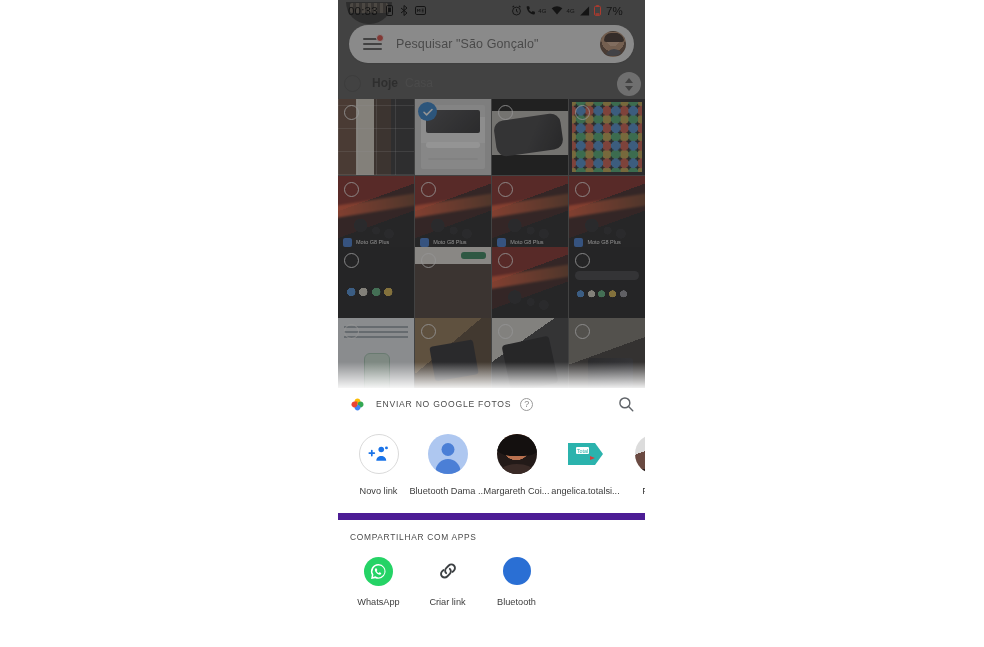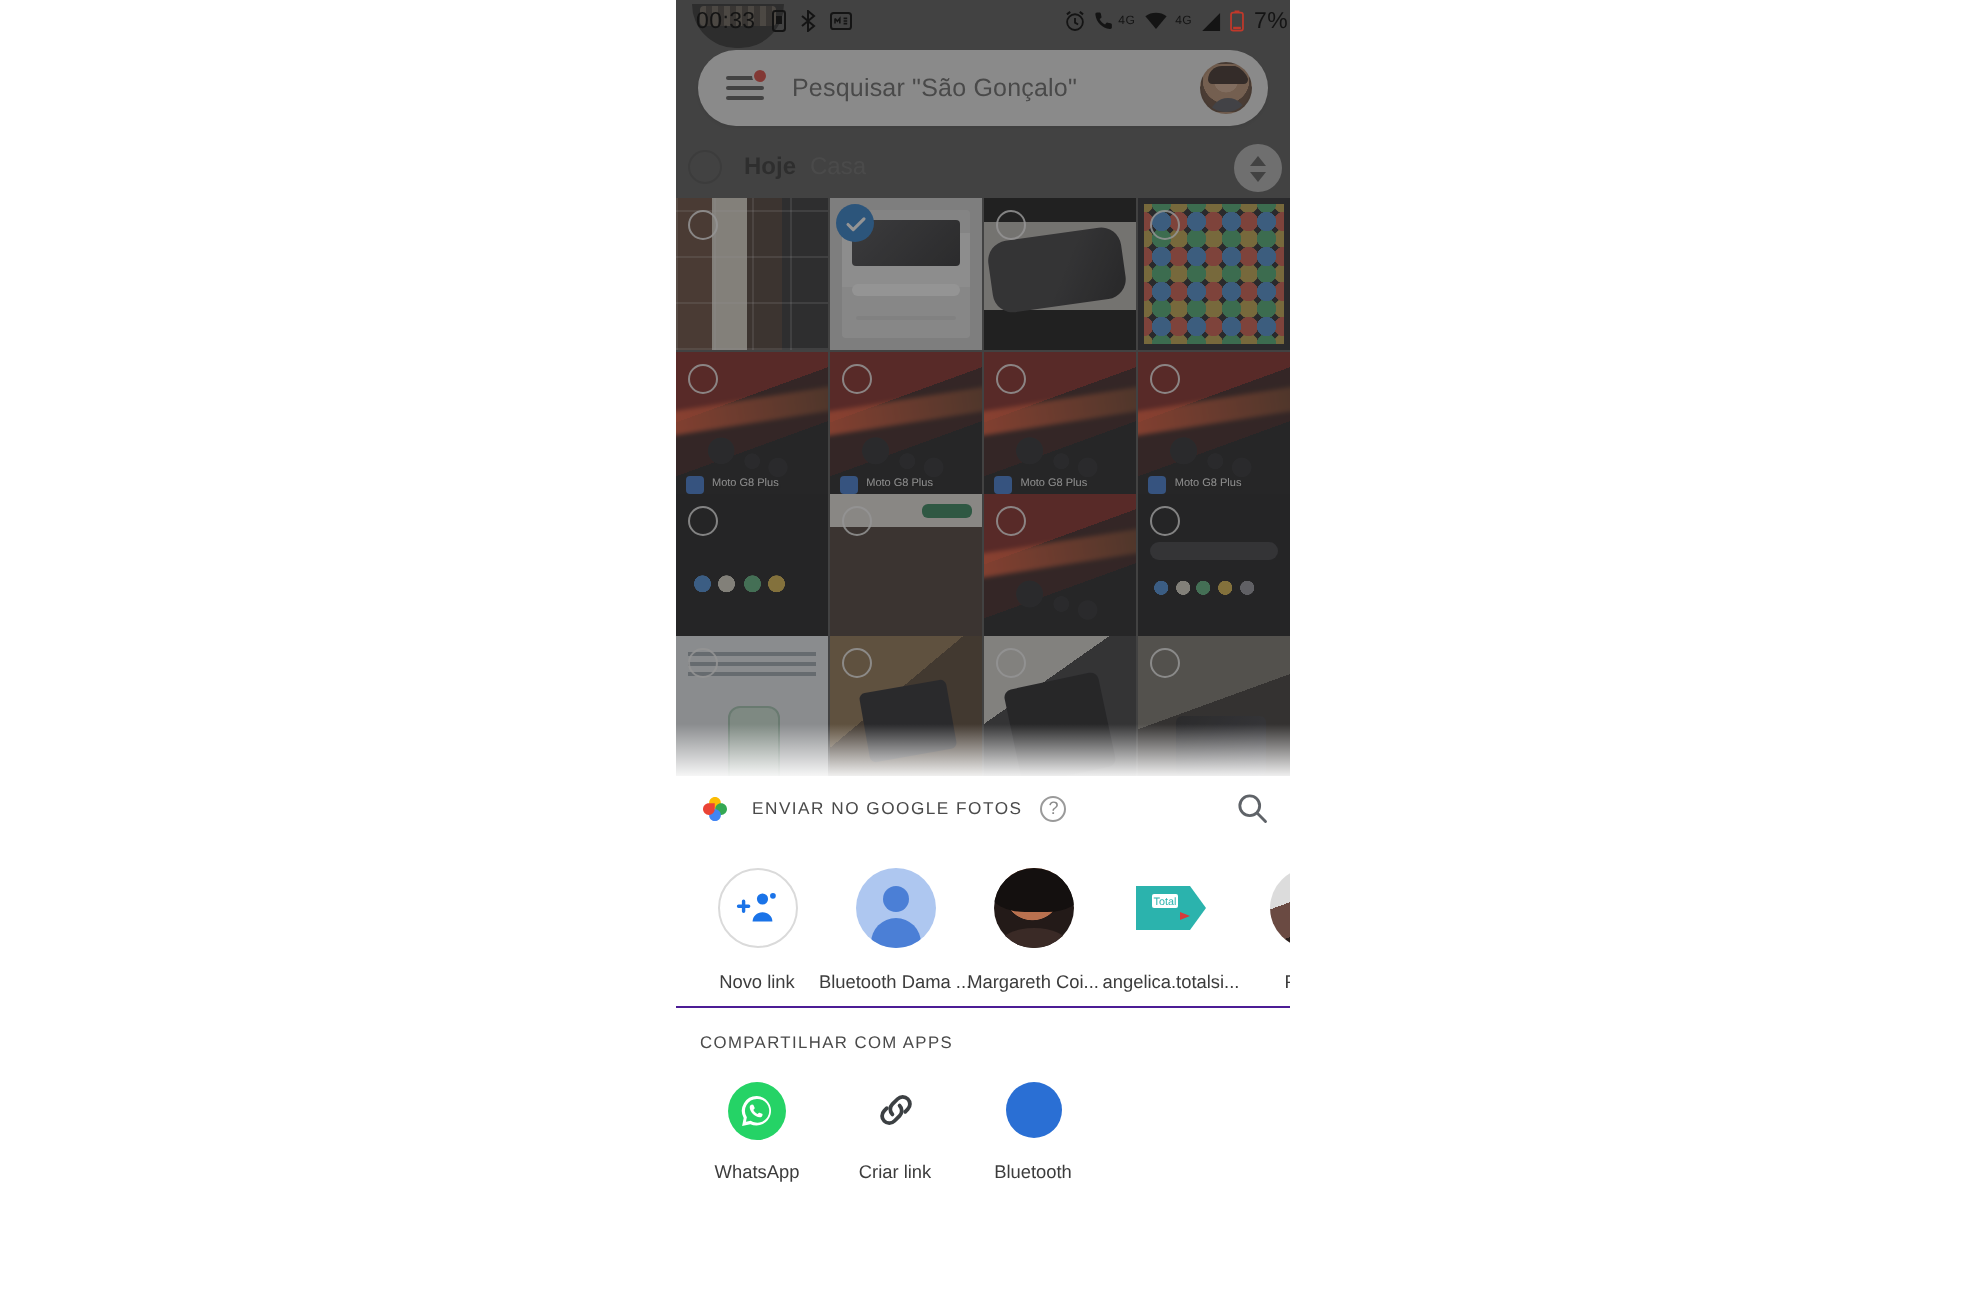--- a/index.html
+++ b/index.html
@@ -27,21 +27,21 @@
     width: 307px; height: 388px;
     background: #4a4a4a;
     overflow: hidden;
   }
   .picker-inner { position: absolute; inset: 0; }
 
   
   .statusbar {
     position: absolute; left: 0; top: 0; width: 307px; height: 21px;
     display: flex; align-items: center;
-    padding: 0 1px 0 10px;
+    padding: 0 22px 0 10px;
     color: #1a1a1a;
     font-size: 11px; letter-spacing: .2px;
     z-index: 6;
   }
   .sb-clock { font-size: 11.5px; font-weight: 400; color:#141414; }
   .sb-left-icons { display:flex; align-items:center; gap:6px; margin-left:8px; }
   .sb-right { margin-left: auto; display: flex; align-items: center; gap: 4px; }
   .sb-icon { display:inline-flex; align-items:center; justify-content:center; }
   .sb-pct { font-size: 11.5px; color:#141414; margin-left:1px; }
   .sup { font-size: 6px; vertical-align: super; color:#141414; }
@@ -267,21 +267,21 @@
   .av-person::after{ content:""; position:absolute; left:50%; bottom:0; transform:translateX(-50%);
      width:25px; height:15px; border-radius:13px 13px 0 0; background:#4b7fd6; }
   .av-total { background: transparent; border-radius: 0; }
   .av-photo1 { background: radial-gradient(circle at 48% 30%, #e3b899 0 22%, #b9714f 23% 40%, #231a18 41% 100%); }
   .av-photo1::before{ content:""; position:absolute; left:-2px; top:-4px; width:46px; height:26px;
      background:#14100f; border-radius:50% 50% 38% 38%; }
   .av-photo1::after{ content:""; position:absolute; left:3px; bottom:-6px; width:34px; height:16px;
      background:#3a2a26; border-radius:50%; }
   .av-photo2 { background: linear-gradient(160deg,#dcdcdc 0 38%, #6a4a42 38% 70%, #2a1e1c 70% 100%); }
 
-  .apps-section { margin-top: 7px; border-top: 1px solid #4c1d95; padding-top: 12px; }
+  .apps-section { margin-top: 17px; border-top: 7px solid #4c1d95; padding-top: 12px; }
   .apps-label {
     padding-left: 12px; font-size: 8.4px; letter-spacing: .7px; color: #4a4a4a; font-weight: 500;
   }
   .apps { display: flex; align-items: flex-start; padding: 14px 0 0 6px; overflow: hidden; }
   .app { width: 69px; flex: 0 0 auto; display: flex; flex-direction: column; align-items: center; }
   .a-ic { width: 30px; height: 30px; position: relative; display: flex; align-items: center; justify-content: center; }
   .a-name { margin-top: 11px; font-size: 9.2px; color: #3c3c3c; white-space: nowrap; }
   .ic-wa { width: 29px; height: 29px; border-radius: 50%; background: #25D366;
            display: flex; align-items: center; justify-content: center; }
   .ic-bt { width: 28px; height: 28px; border-radius: 50%; background: #2a6fd4;

